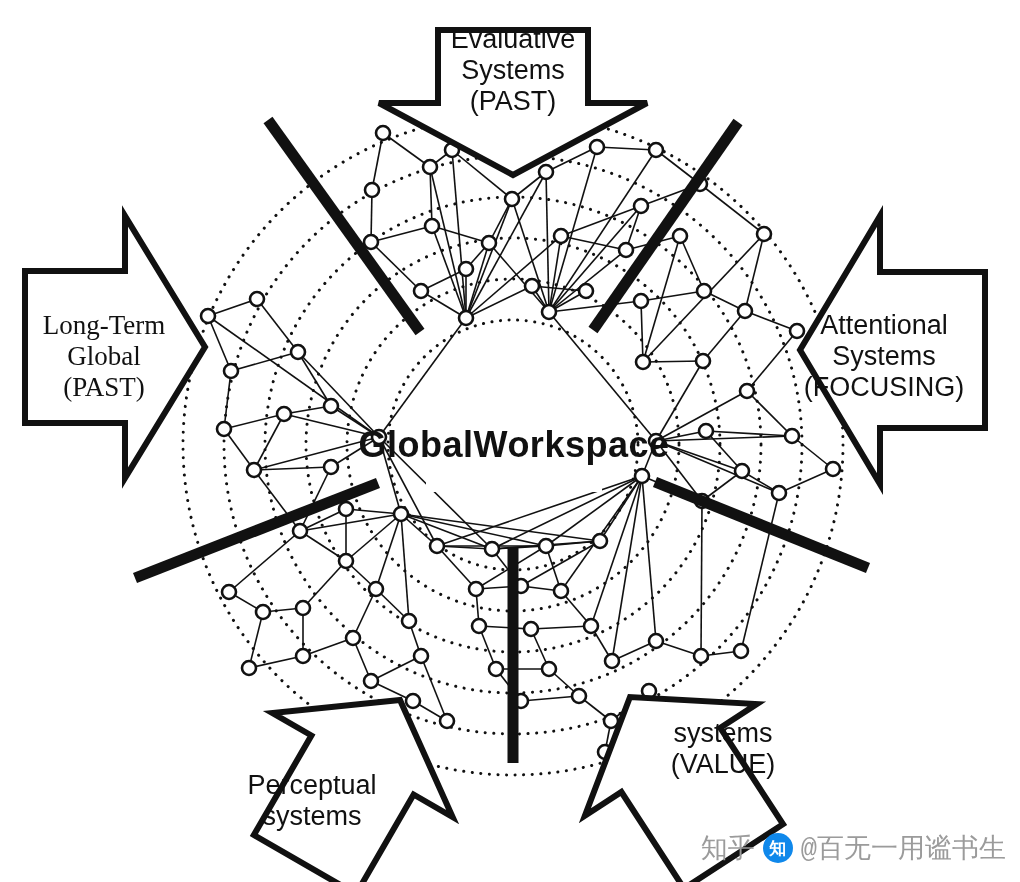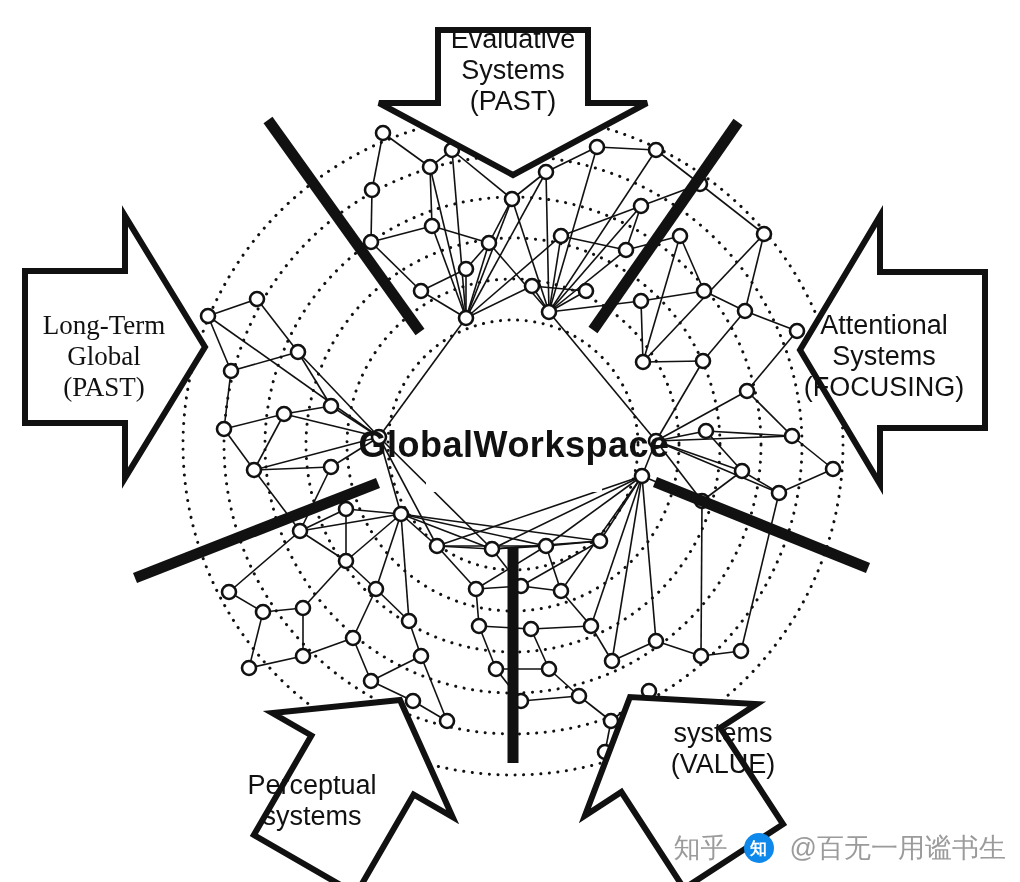--- a/index.html
+++ b/index.html
@@ -28,22 +28,22 @@
     white-space:nowrap;
   }
   .lbl-eval  { left:513px; top:24px; }
   .lbl-ltm   { left:104px; top:310px;font-family:Liberation Serif, serif; }
   .lbl-attn  { left:884px; top:310px; }
   .lbl-perc  { left:312px; top:758px;margin-top:12px; }
   .lbl-motor { left:723px; top:718px; }
 
   .watermark {
     position:absolute; right:14px; bottom:16px;
-    display:flex; align-items:center; gap:16px;
-    font-size:27px; color:#9b9b9b;
+    display:flex; align-items:center; gap:8px;
+    font-size:27px; color:#9b9b9b;font-family:Liberation Mono, monospace;
   }
   .zh-logo {
     width:30px; height:30px; border-radius:50%;
     background:#0f88eb; color:#fff;
     display:flex; align-items:center; justify-content:center;
     font-size:17px; font-weight:bold;
   }
 </style>
 </head>
 <body>

